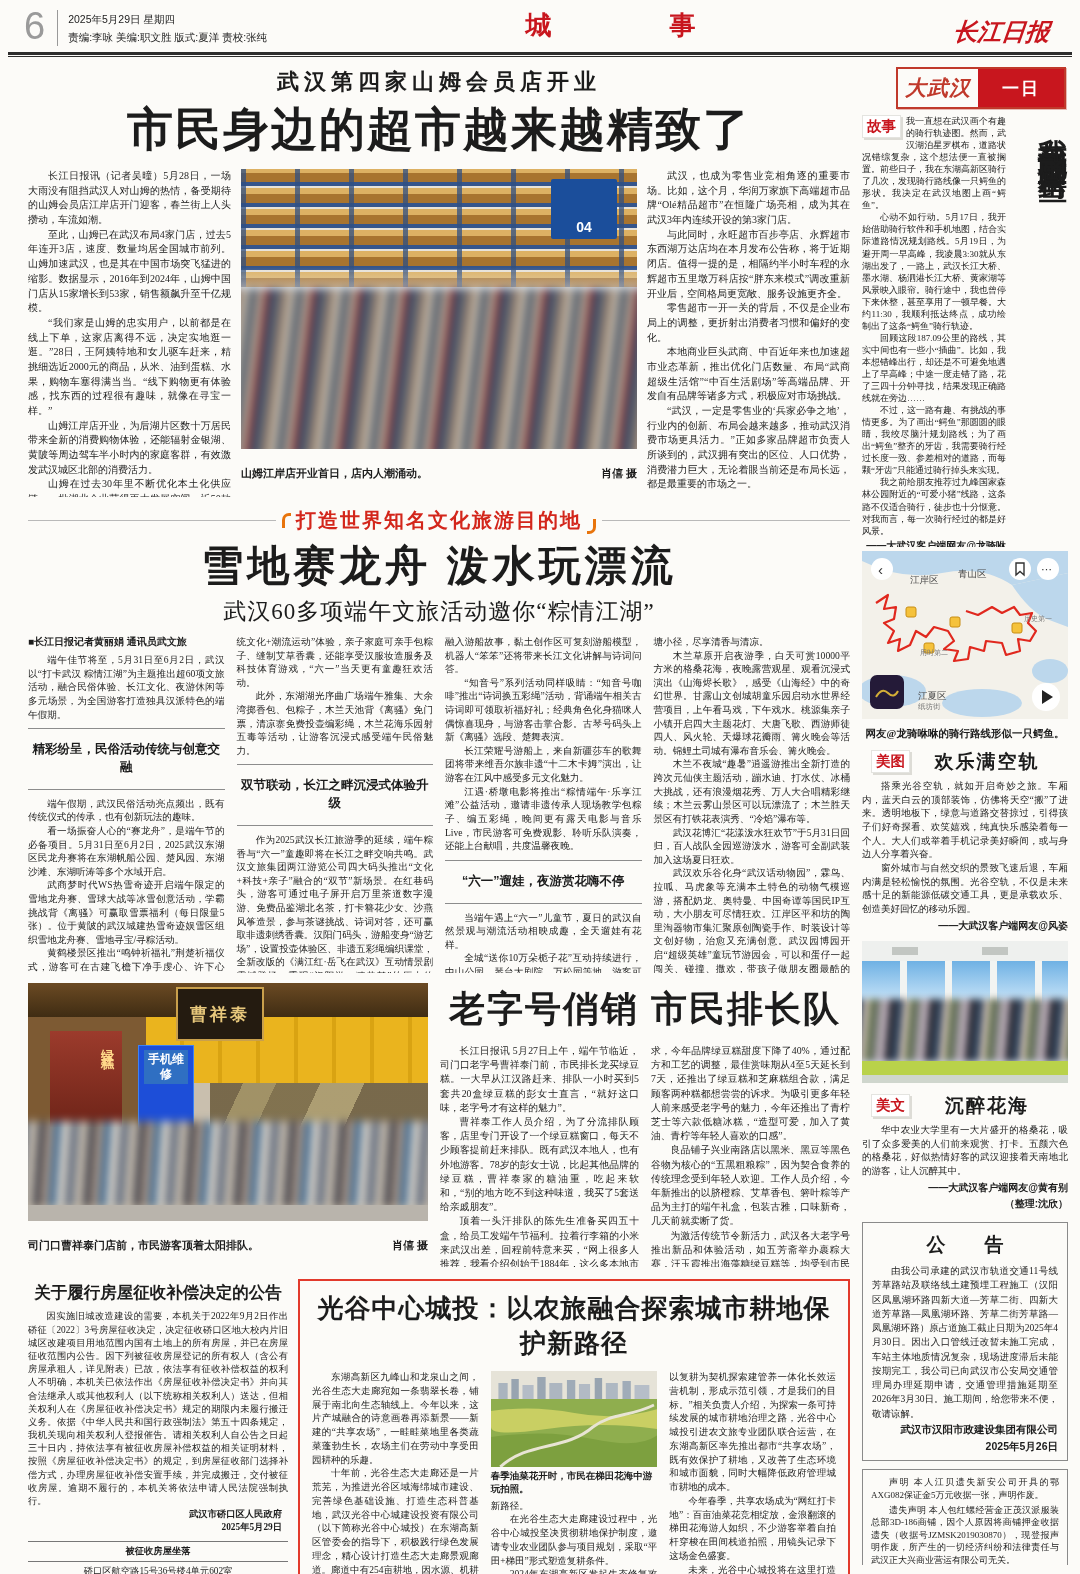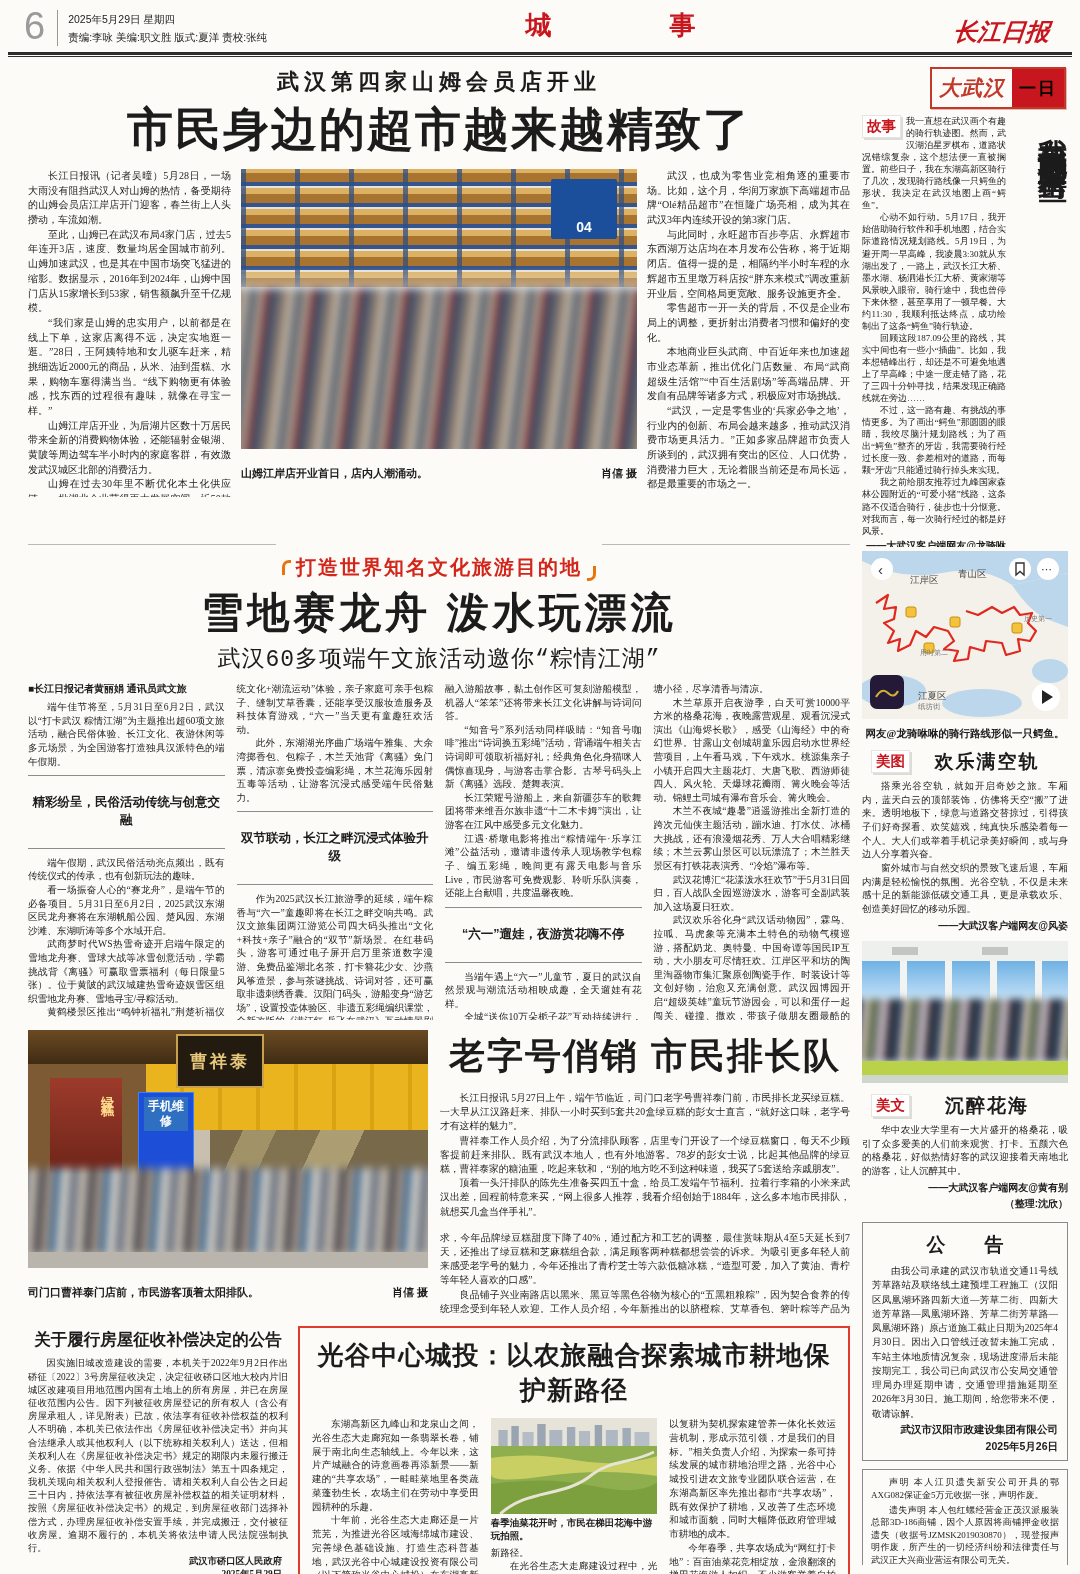--- a/index.html
+++ b/index.html
@@ -40,48 +40,48 @@
   .p1-crowd { position:absolute; left:-8px; right:-8px; bottom:-8px; height:168px; filter:blur(4px);
     background:
       repeating-linear-gradient(97deg, #8a7a6e 0 9px, #c4b8a8 9px 16px, #5d6671 16px 25px, #b5a393 25px 32px, #7d2f33 32px 37px, #42526b 37px 46px);
   }
   .p1-sign { position:absolute; top:10px; right:20px; width:66px; height:60px; background:#1b4e9b; color:#fff; font-family:"Liberation Sans",sans-serif; display:flex; flex-direction:column; align-items:center; justify-content:flex-end; padding-bottom:4px; font-weight:800; font-size:14px; border-radius:2px; }
   .figcap { display:flex; justify-content:space-between; font-size:11px; padding-top:17px; font-weight:600; }
 
   
   .badgerow { display:flex; align-items:center; margin:10px 0 0; }
   .badgeline { flex:1; height:1px; background:#b9b9b9; }
-  .badge { display:flex; align-items:center; color:#d3261b; font-weight:900; font-size:20px; letter-spacing:2px; padding:0 6px; font-family:"Liberation Serif",serif;margin-top:47px; }
+  .badge { display:flex; align-items:center; color:#d3261b; font-weight:900; font-size:20px; letter-spacing:2px; padding:0 6px; font-family:"Liberation Serif",serif; }
   .hookL { width:9px; height:15px; border-left:3px solid #e8740c; border-top:3px solid #e8740c; border-radius:7px 0 0 0; margin-right:5px; }
   .hookR { width:9px; height:15px; border-right:3px solid #e8740c; border-bottom:3px solid #e8740c; border-radius:0 0 7px 0; margin-left:5px; align-self:flex-end; }
   .h2a { text-align:center; font-size:42px; font-weight:900; letter-spacing:4px; margin:4px 0 2px; font-family:"Liberation Sans",sans-serif; }
-  .h2b { text-align:center; font-size:23px; letter-spacing:1px; margin:2px 0 8px; font-family:Liberation Mono, monospace; }
+  .h2b { text-align:center; font-size:23px; letter-spacing:1px; margin:2px 0 8px; font-family:Liberation Serif, serif; }
   .a2cols { display:flex; gap:12px; height:338px; overflow:hidden; font-size:9.6px; line-height:1.42; }
   .a2col { flex:1; }
   .byline { font-weight:800; font-size:10px; margin-bottom:4px; font-family:"Liberation Sans",sans-serif; }
-  .subhd { border-top:1px solid #8c8c8c; border-bottom:1px solid #8c8c8c; text-align:center; font-weight:800; font-size:12.5px; padding:18px 0; margin:7px 0; font-family:"Liberation Sans",sans-serif; }
+  .subhd { border-top:1px solid #8c8c8c; border-bottom:1px solid #8c8c8c; text-align:center; font-weight:800; font-size:12.5px; padding:12px 0; margin:7px 0; font-family:"Liberation Sans",sans-serif; }
 
   
   .a3row { display:flex; gap:12px; margin-top:10px; height:284px; overflow:hidden; }
   .a3fig { flex:0 0 400px; }
   .photo3 { height:238px; background:#c9bfae; }
   .p3-awn { position:absolute; top:0; left:0; right:0; height:34px; background:linear-gradient(#6b4a23,#3f2c13); }
   .p3-yellow { position:absolute; top:34px; left:118px; right:0; height:66px; background:repeating-linear-gradient(90deg,#eab41e 0 34px,#d9a312 34px 38px); }
   .p3-wall { position:absolute; top:34px; left:0; width:118px; height:128px; background:#7d5a33; }
   .p3-poster { position:absolute; top:14px; left:22px; width:72px; height:96px; background:linear-gradient(#9c3b2c,#6e2418); color:#ffd98a; writing-mode:vertical-rl; text-orientation:upright; font-size:13px; font-weight:700; padding:8px 6px; letter-spacing:4px; }
   .p3-plaque { position:absolute; top:4px; left:148px; width:88px; height:54px; background:#241b10; border:2px solid #c9a04c; color:#e8c87c; display:flex; align-items:center; justify-content:center; font-size:17px; font-weight:900; letter-spacing:3px; }
   .p3-kiosk { position:absolute; top:62px; left:110px; width:56px; height:104px; background:#1d4ed8; border:1px solid #3b82f6; }
   .p3-kiosk-sign { margin:4px auto 0; width:44px; background:#2f6fc2; color:#fff; font-size:12px; font-weight:800; text-align:center; line-height:1.25; padding:2px 0; font-family:"Liberation Sans",sans-serif; }
   .p3-glass { position:absolute; top:100px; left:182px; right:0; height:72px; background:linear-gradient(115deg,#6a5a3a 0 30px,#9a8a5a 30px 60px,#75653f 60px 100px,#a89868 100px 140px,#6a5a3a 140px); opacity:.85; }
   .p3-crowd { position:absolute; left:-8px; right:-8px; bottom:14px; height:86px; filter:blur(4px);
     background:repeating-linear-gradient(94deg,#6b7483 0 10px,#cfc4b4 10px 18px,#4a4a52 18px 27px,#baa28e 27px 34px,#2e5e8c 34px 41px,#d8d2c8 41px 50px); }
   .p3-pave { position:absolute; left:0; right:0; bottom:0; height:16px; background:#b9b4ac; }
   .a3right { flex:1; }
   .h3a { text-align:center; font-size:36px; font-weight:900; letter-spacing:2px; margin:2px 0 10px; font-family:"Liberation Sans",sans-serif; }
-  .a3cols { display:flex; gap:12px; font-size:9.8px; line-height:1.45;flex-direction:column; }
+  .a3cols { display:flex; gap:12px; font-size:9.8px; line-height:1.45; }
   .a3col { flex:1; }
 
   
   .bottomrow { display:flex; gap:10px; margin-top:12px; height:318px; overflow:hidden; }
   .notice { flex:0 0 260px; font-size:9.3px; line-height:1.42; }
   .notice-title { font-size:16.5px; text-align:center; font-weight:900; margin:2px 0 6px; font-family:"Liberation Sans",sans-serif; }
   .sig { text-align:right; font-weight:700; padding-right:6px; }
   .ntable { margin-top:6px; border-top:1px solid #777; }
   .ntr { border-bottom:1px solid #777; text-align:center; padding:3px 2px; }
   .ntr.hd { font-weight:800; }
@@ -90,21 +90,21 @@
   .h4a { text-align:center; font-size:26px; font-weight:900; margin:0 0 10px; font-family:"Liberation Sans",sans-serif; letter-spacing:1px; }
   .rbcols { display:flex; gap:12px; font-size:9.5px; line-height:1.45; height:252px; overflow:hidden; }
   .rbcol { flex:1; }
   .rbphoto { height:96px; margin-bottom:3px; }
   .rbcap { font-size:9.5px; font-weight:700; line-height:1.35; margin-bottom:4px; }
 
   
   .stamp { display:flex; justify-content:flex-end; margin:2px 2px 6px 0; }
   .stampbox { border:2px solid #c0392b; display:flex; box-shadow:1px 1px 0 #e8b8b2; }
   .stamp-main { color:#c0392b; font-weight:900; font-size:21px; font-style:italic; padding:5px 7px; letter-spacing:1px; }
-  .stamp-sub { background:#c8161e; color:#000000; font-weight:900; font-size:17px; display:flex; align-items:center; padding:0 7px; letter-spacing:2px; }
+  .stamp-sub { background:#c8161e; color:#ffffff; font-weight:900; font-size:17px; display:flex; align-items:center; padding:0 24px; letter-spacing:2px; }
   .storyrow { display:flex; gap:6px; height:432px; overflow:hidden; }
   .storytext { flex:1; font-size:9px; line-height:1.34; }
   .slabel { float:left; color:#c8161e; font-weight:900; font-size:14.5px; padding:1px 4px; margin:0 5px 2px 0; border:1px solid #e4e4e0; box-shadow:2px 2px 0 #dddcd6; background:#fff; font-family:"Liberation Sans",sans-serif; }
   .vhead { flex:0 0 56px; writing-mode:vertical-rl; text-orientation:upright; font-size:29px; font-weight:900; line-height:1.05; letter-spacing:3px; font-family:"Liberation Sans",sans-serif; }
   .mapfig { margin-top:4px; }
   .mapcap { font-size:10.5px; font-weight:700; text-align:center; margin:4px 0 8px; }
   .railhead { display:flex; align-items:center; margin:4px 9px 5px; }
   .railtitle { flex:1; text-align:center; font-size:19px; font-weight:800; letter-spacing:2px; font-family:"Liberation Sans",sans-serif; }
   .railtext { font-size:9.5px; line-height:1.44; }
   .railcredit { text-align:right; font-weight:800; font-size:10px; font-family:"Liberation Sans",sans-serif; margin-top:2px; }

